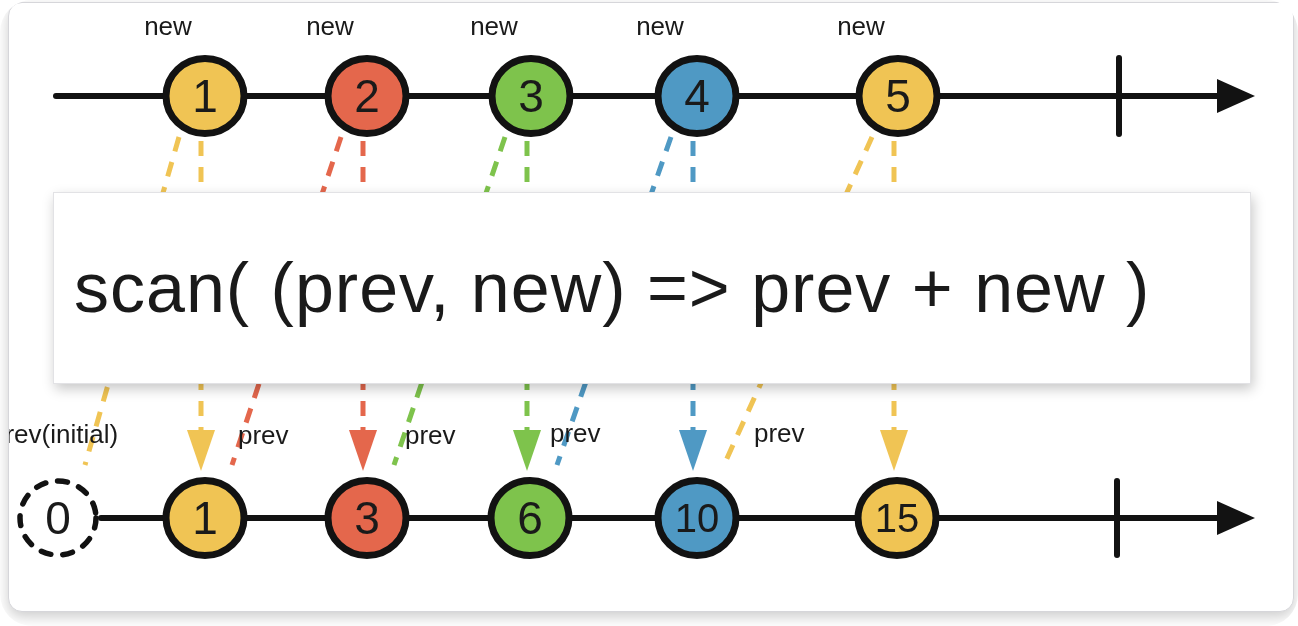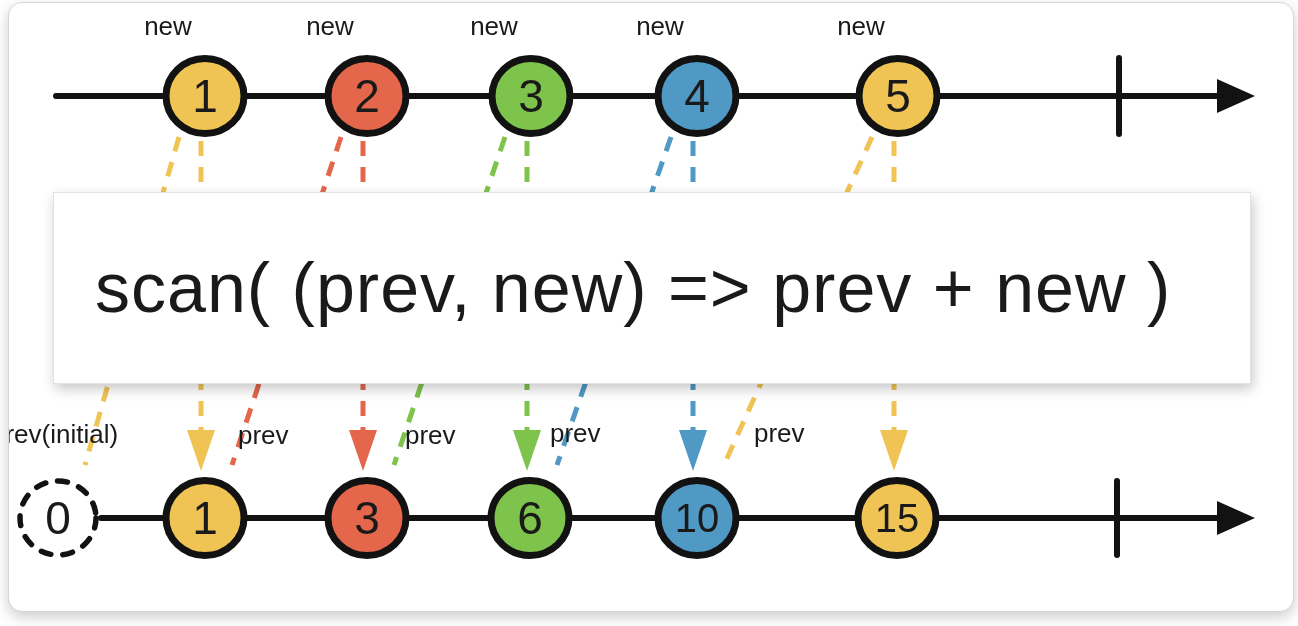--- a/index.html
+++ b/index.html
@@ -1,18 +1,19 @@
 <!DOCTYPE html>
 <html><head>
 <meta charset="utf-8">
 <style>
   html,body{margin:0;padding:0;background:#ffffff;}
   .page{
     position:relative;width:1298px;height:626px;overflow:hidden;
     font-family:"Liberation Sans", sans-serif;
+    border-radius:32px;
   }
   .card{
     position:absolute;left:8px;top:2px;width:1284px;height:608px;
     background:#ffffff;border:1px solid #d6d6da;border-radius:14px;
     box-shadow:0 5px 14px rgba(0,0,0,0.20);
     overflow:hidden;
   }
   .canvas{position:absolute;left:0;top:0;}
   .num{font-size:46px;fill:#1a1a1a;text-anchor:middle;}
   .num2{font-size:40px;fill:#1a1a1a;text-anchor:middle;}
@@ -24,21 +25,21 @@
   .initial-marble{stroke-width:5.5;stroke-dasharray:10 12;fill:#ffffff;stroke-linecap:round;}
   .dash{stroke-width:5;stroke-dasharray:15 11;fill:none;}
   .scan-box{
     position:absolute;left:53px;top:192px;width:1196px;height:190px;
     background:#ffffff;border:1px solid #e2e2e5;
     box-shadow:2px 5px 12px rgba(0,0,0,0.22);
     display:flex;align-items:center;
     z-index:3;
   }
   .scan-box span{
-    font-size:70px;color:#1a1a1a;padding-left:41px;letter-spacing:1px;white-space:nowrap;
+    font-size:70px;color:#1a1a1a;padding-left:20px;letter-spacing:1px;white-space:nowrap;
   }
 </style>
 </head>
 <body>
 
 <div class="page">
   <div class="card">
     <svg class="canvas" width="1284" height="608" viewBox="8 2 1284 608">
 
       <g>

